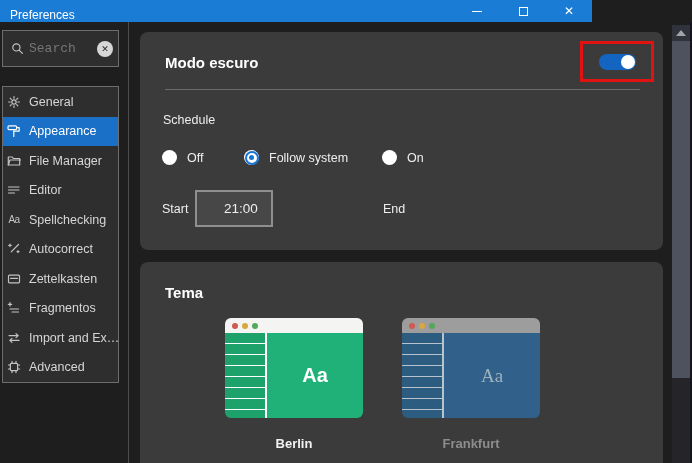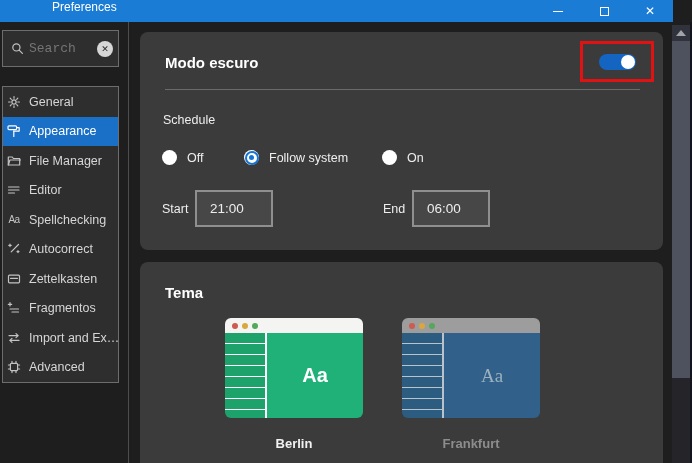--- a/index.html
+++ b/index.html
@@ -3,22 +3,22 @@
 <meta charset="utf-8">
 <style>
   * { margin:0; padding:0; box-sizing:border-box; }
   html,body { background:#000; }
   .window {
     position:relative; width:692px; height:463px; overflow:hidden;
     background:#1e1e1e; font-family:"Liberation Sans", sans-serif;
   }
   
   .titlebar {
-    position:absolute; top:0; left:0; width:673px; height:22px;
-    background:#1b7cd6; color:#fff; display:flex; align-items:flex-start;padding-left:42px;
+    position:absolute; top:0; left:0; width:592px; height:22px;
+    background:#1b7cd6; color:#fff; display:flex; align-items:flex-end;
   }
   .titlebar .title { margin-left:10px; font-size:12px; }
   .win-controls { margin-left:auto; display:flex; height:100%; }
   .win-btn { width:46px; height:100%; display:flex; align-items:center; justify-content:center; color:#fff; font-size:12px; }
   .min-glyph { display:block; width:10px; height:1px; background:#fff; }
   .max-glyph { display:block; width:9px; height:9px; border:1px solid #fff; }
   
   .sidebar-divider { position:absolute; left:128px; top:22px; width:1px; height:441px; background:#4d4d4d; }
   .search-box {
     position:absolute; left:2px; top:30px; width:117px; height:37px;
@@ -73,21 +73,21 @@
   .rg-off { left:22px; } .rg-follow { left:104px; } .rg-on { left:242px; }
   .radio { width:15px; height:15px; border-radius:50%; background:#fff; position:relative; flex:0 0 auto; }
   .radio.sel::before { content:""; position:absolute; left:0.5px; top:0.5px; right:0.5px; bottom:0.5px; border:2.5px solid #1574d4; border-radius:50%; }
   .radio.sel::after { content:""; position:absolute; left:5px; top:5px; width:5px; height:5px; background:#1574d4; border-radius:50%; }
   
   .time-label { position:absolute; font-size:12.5px; color:#eee; top:170px; }
   .tl-start { left:22px; } .tl-end { left:243px; }
   .time-input {
     position:absolute; top:158px; width:78px; height:37px;
     background:#474747; border:2px solid #8f8f8f; color:#eee;
-    font-size:13.5px; font-family:"Liberation Sans",sans-serif; padding-left:13px;
+    font-size:13.5px; font-family:"Liberation Sans",sans-serif; padding-left:27px;
   }
   .ti-start { left:55px; } .ti-end { left:272px; }
   
   .preview { position:absolute; top:56px; width:138px; height:100px; border-radius:6px; overflow:hidden; display:flex; flex-direction:column; }
   .pv-berlin { left:85px; } .pv-frankfurt { left:262px; }
   .pv-titlebar { height:15px; display:flex; align-items:center; gap:4px; padding-left:7px; flex:0 0 auto; }
   .pv-berlin .pv-titlebar { background:#f4f4f2; }
   .pv-frankfurt .pv-titlebar { background:#9d9d9d; }
   .dot { width:6px; height:6px; border-radius:50%; }
   .dot-r { background:#cf5a50; } .dot-y { background:#d8a83e; } .dot-g { background:#53a85c; }
@@ -259,21 +259,20 @@
       <span>Follow system</span>
     </div>
     <div class="radio-group rg-on">
       <span class="radio"></span>
       <span>On</span>
     </div>
 
     <div class="time-label tl-start">Start</div>
     <input class="time-input ti-start" value="21:00" style="">
     <div class="time-label tl-end">End</div>
-    <input class="time-input ti-end" value="06:00" style="">
   </div>
 
   <div class="card card-theme">
     <div class="h1" style="top:22px;">Tema</div>
 
     <div class="preview pv-berlin">
       <div class="pv-titlebar">
         <span class="dot dot-r"></span>
         <span class="dot dot-y"></span>
         <span class="dot dot-g"></span>

